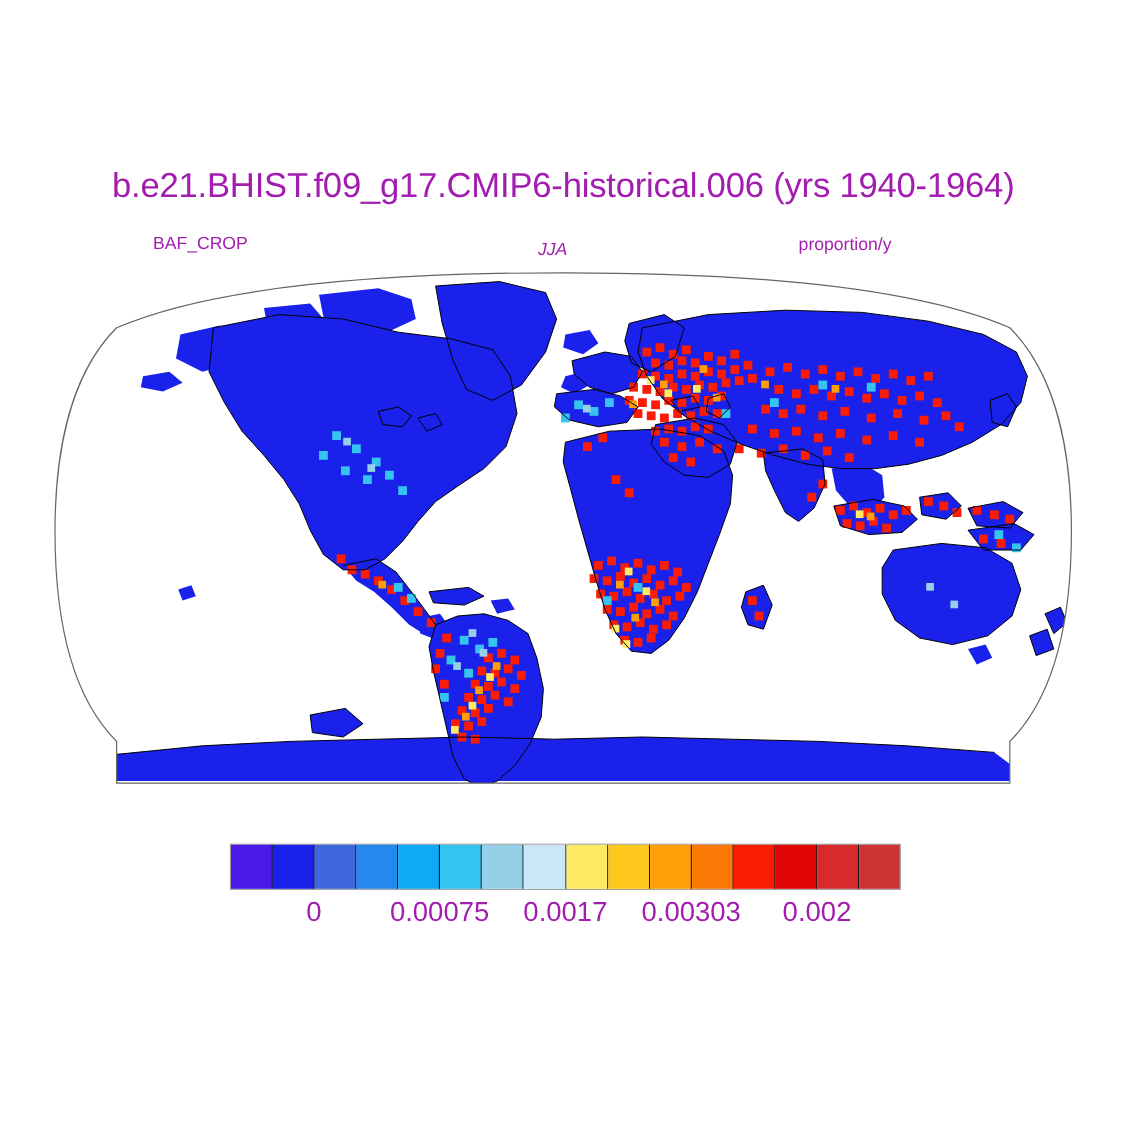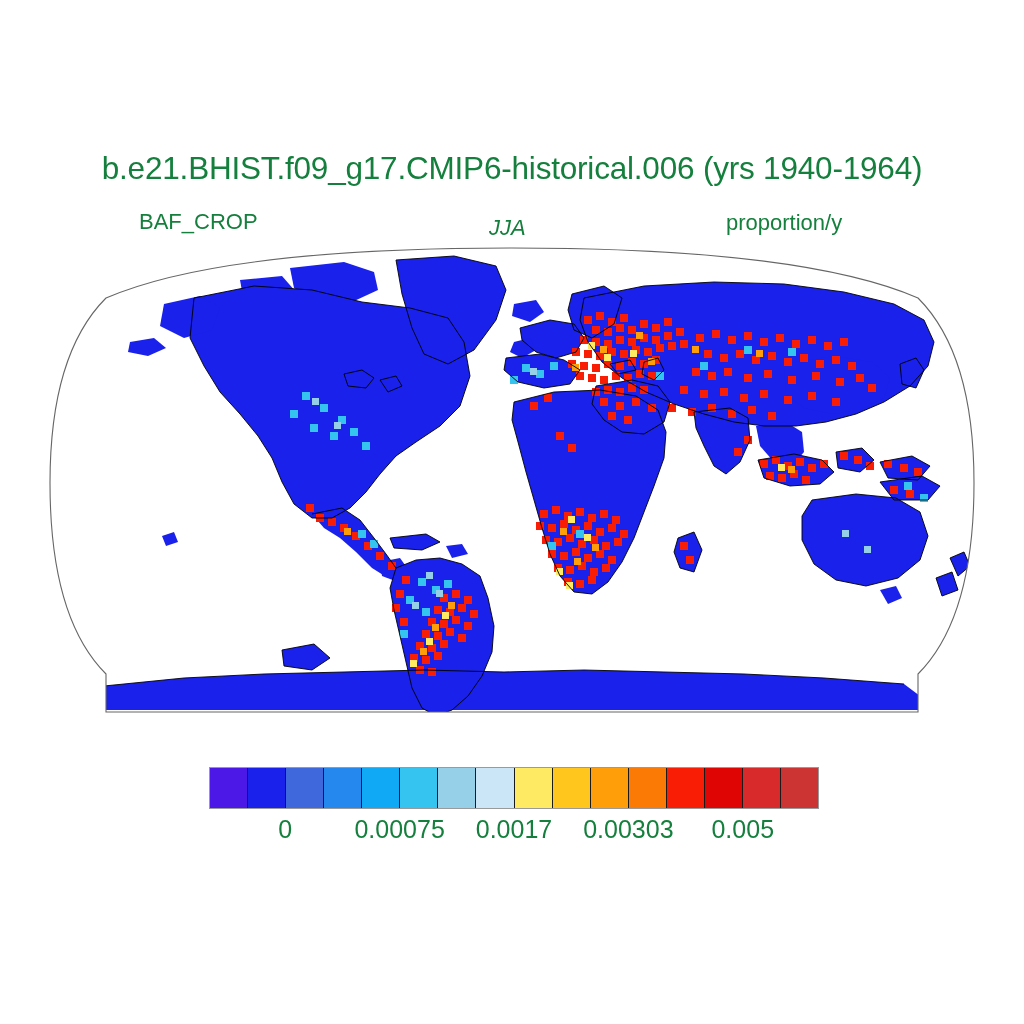--- a/index.html
+++ b/index.html
@@ -7,38 +7,38 @@
     padding: 0;
     background: #ffffff;
   }
   #page {
     position: relative;
     width: 1024px;
     height: 1024px;
     background: #ffffff;
     overflow: hidden;
     font-family: "Liberation Sans", sans-serif;
-    color: #15803d;
+    color: #a21caf;
   }
 
   
   #main-title {
     position: absolute;
     left: 0px;
     top: 148px;
     width: 1024px;
     text-align: center;
     font-size: 31.5px;
     line-height: 40px;
     white-space: nowrap;
     letter-spacing: -0.2px;
   }
   .sublabel {
     position: absolute;
-    font-size: 22px;
+    font-size: 16px;
     line-height: 26px;
     white-space: nowrap;
     text-align: center;
   }
   #sub-left  { left: 139px; top: 209px; }
   #sub-mid   { left: 489px; top: 215px; font-style: italic; }
   #sub-right { left: 726px; top: 210px; }
 
   
   #map-area {
@@ -574,17 +574,17 @@
         <div class="cbcell" style="background: rgb(249, 29, 5);"></div>
         <div class="cbcell" style="background: rgb(224, 5, 5);"></div>
         <div class="cbcell" style="background: rgb(216, 42, 42);"></div>
         <div class="cbcell" style="background: rgb(204, 51, 51);"></div>
       </div>
     <div id="cb-ticklabels">
         <div class="ticklab" style="left: 166.25px;">0</div>
         <div class="ticklab" style="left: 280.625px;">0.00075</div>
         <div class="ticklab" style="left: 395px;">0.0017</div>
         <div class="ticklab" style="left: 509.375px;">0.00303</div>
-        <div class="ticklab" style="left: 623.75px;">0.005</div>
+        <div class="ticklab" style="left: 623.75px;">0.002</div>
       </div>
   </div>
 
 </div>
 
 </body></html>

